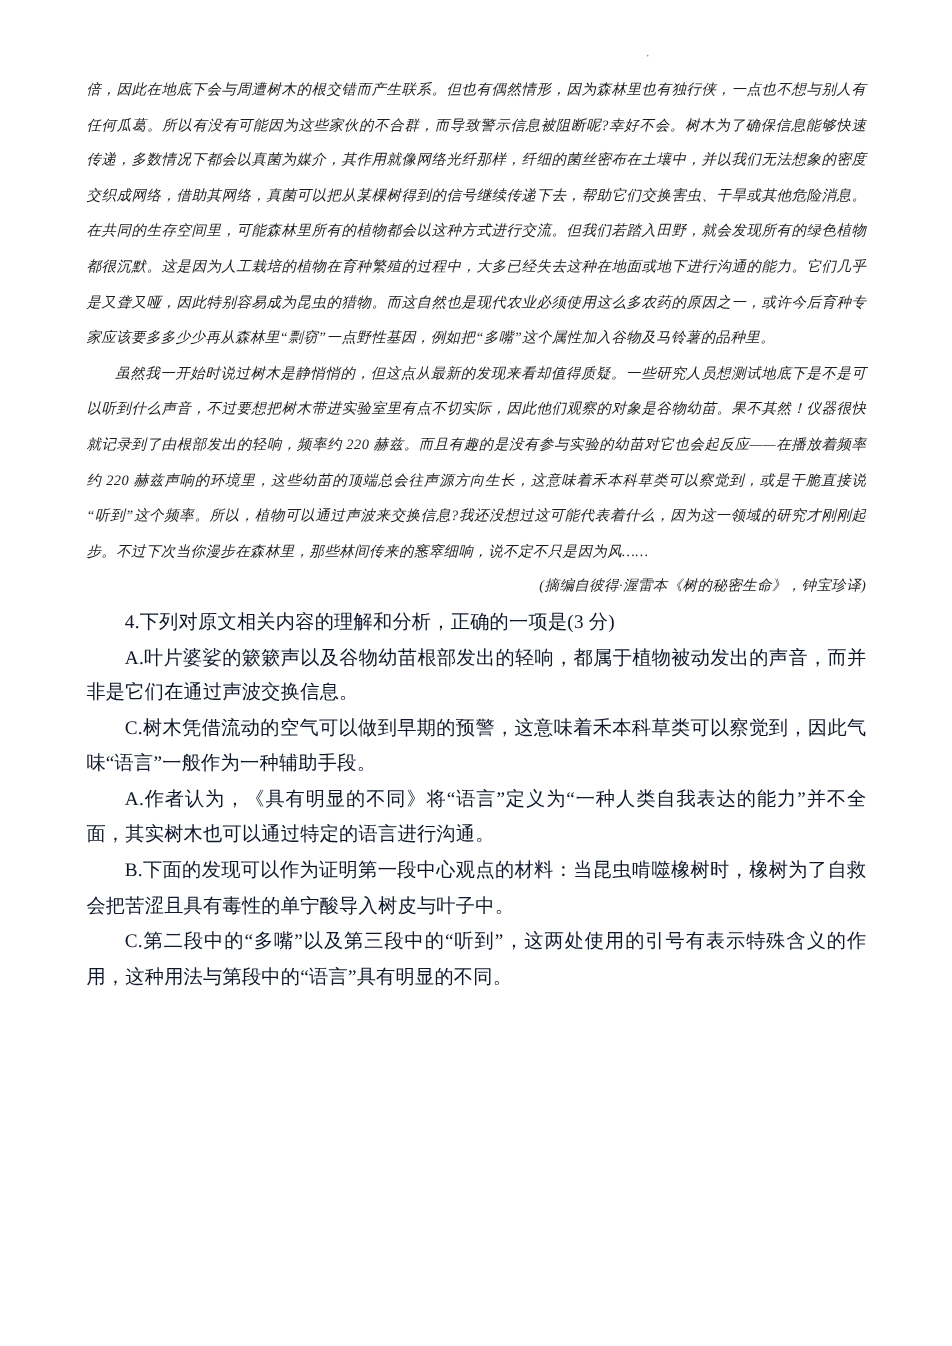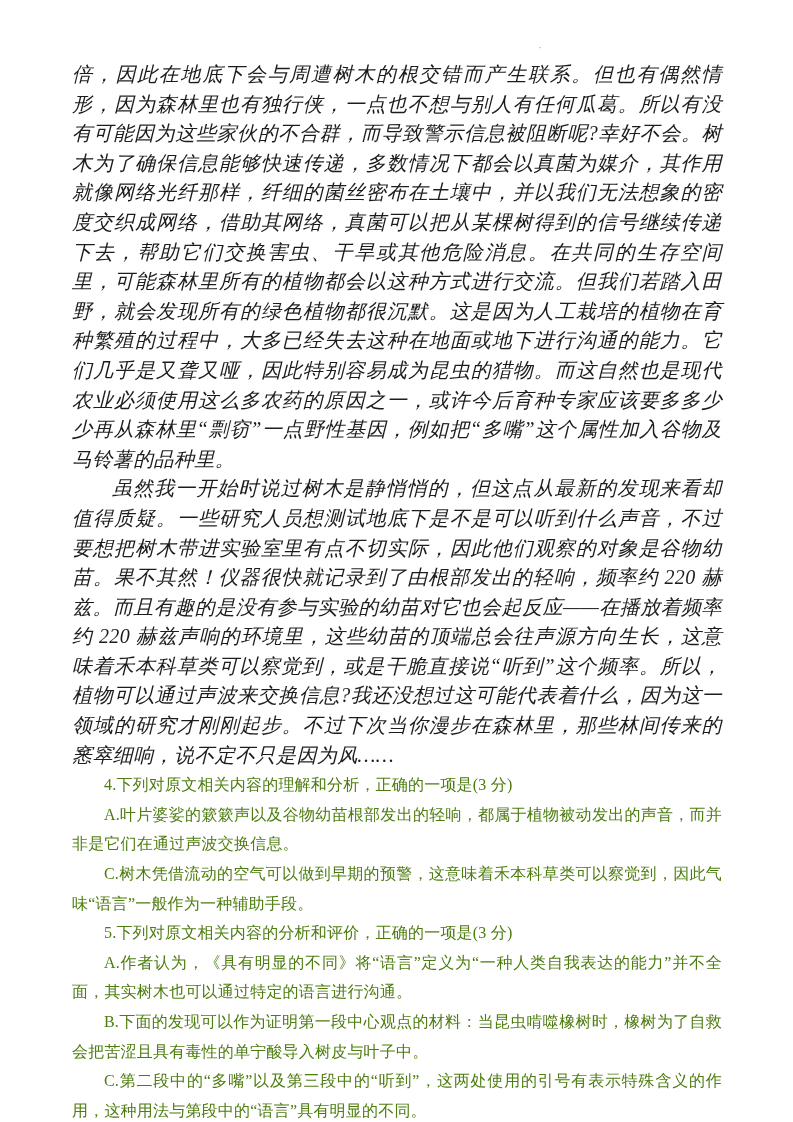--- a/index.html
+++ b/index.html
@@ -22,21 +22,21 @@
     position: absolute;
     top: 42px;
     left: 538px;
     font-size: 11px;
     color: #9a9a9a;
     line-height: 11px;
   }
   
   .passage p {
     margin: 0;
-    font-size: 20px;
+    font-size: 12px;
     line-height: 29.6px;
     text-align: justify;
     font-style: italic;
     letter-spacing: 0.4px;
     color: #1c1c1c;
   }
   .passage p.indent {
     text-indent: 2em;
     font-style: italic;
   }
@@ -46,40 +46,40 @@
   }
   
   .questions p {
     margin: 0;
     font-size: 16px;
     line-height: 29.6px;
     text-align: justify;
     text-indent: 2em;
     font-style: normal;
     letter-spacing: 0.2px;
-    color: #4d7c0f;
+    color: #0f172a;
     font-weight: 500;
   }
 </style>
 </head>
 <body>
 
 <div class="page">
 
   <span class="top-dot">·</span>
 
   <div class="passage">
     <p class="para">倍，因此在地底下会与周遭树木的根交错而产生联系。但也有偶然情形，因为森林里也有独行侠，一点也不想与别人有任何瓜葛。所以有没有可能因为这些家伙的不合群，而导致警示信息被阻断呢?幸好不会。树木为了确保信息能够快速传递，多数情况下都会以真菌为媒介，其作用就像网络光纤那样，纤细的菌丝密布在土壤中，并以我们无法想象的密度交织成网络，借助其网络，真菌可以把从某棵树得到的信号继续传递下去，帮助它们交换害虫、干旱或其他危险消息。在共同的生存空间里，可能森林里所有的植物都会以这种方式进行交流。但我们若踏入田野，就会发现所有的绿色植物都很沉默。这是因为人工栽培的植物在育种繁殖的过程中，大多已经失去这种在地面或地下进行沟通的能力。它们几乎是又聋又哑，因此特别容易成为昆虫的猎物。而这自然也是现代农业必须使用这么多农药的原因之一，或许今后育种专家应该要多多少少再从森林里“剽窃”一点野性基因，例如把“多嘴”这个属性加入谷物及马铃薯的品种里。</p>
     <p class="para indent">虽然我一开始时说过树木是静悄悄的，但这点从最新的发现来看却值得质疑。一些研究人员想测试地底下是不是可以听到什么声音，不过要想把树木带进实验室里有点不切实际，因此他们观察的对象是谷物幼苗。果不其然！仪器很快就记录到了由根部发出的轻响，频率约 220 赫兹。而且有趣的是没有参与实验的幼苗对它也会起反应——在播放着频率约 220 赫兹声响的环境里，这些幼苗的顶端总会往声源方向生长，这意味着禾本科草类可以察觉到，或是干脆直接说“听到”这个频率。所以，植物可以通过声波来交换信息?我还没想过这可能代表着什么，因为这一领域的研究才刚刚起步。不过下次当你漫步在森林里，那些林间传来的窸窣细响，说不定不只是因为风……</p>
+    <p class="attribution">(摘编自彼得·渥雷本《树的秘密生命》，钟宝珍译)</p>
   </div>
 
   <div class="questions">
     <p>4.下列对原文相关内容的理解和分析，正确的一项是(3 分)</p>
     <p>A.叶片婆娑的簌簌声以及谷物幼苗根部发出的轻响，都属于植物被动发出的声音，而并非是它们在通过声波交换信息。</p>
     <p>C.树木凭借流动的空气可以做到早期的预警，这意味着禾本科草类可以察觉到，因此气味“语言”一般作为一种辅助手段。</p>
-    <p>5.下列对原文相关内容的分析和评价，正确的一项是(3 分)</p>
     <p>A.作者认为，《具有明显的不同》将“语言”定义为“一种人类自我表达的能力”并不全面，其实树木也可以通过特定的语言进行沟通。</p>
     <p>B.下面的发现可以作为证明第一段中心观点的材料：当昆虫啃噬橡树时，橡树为了自救会把苦涩且具有毒性的单宁酸导入树皮与叶子中。</p>
     <p>C.第二段中的“多嘴”以及第三段中的“听到”，这两处使用的引号有表示特殊含义的作用，这种用法与第段中的“语言”具有明显的不同。</p>
 
   </div>
 
 </div>
 
 </body></html>

